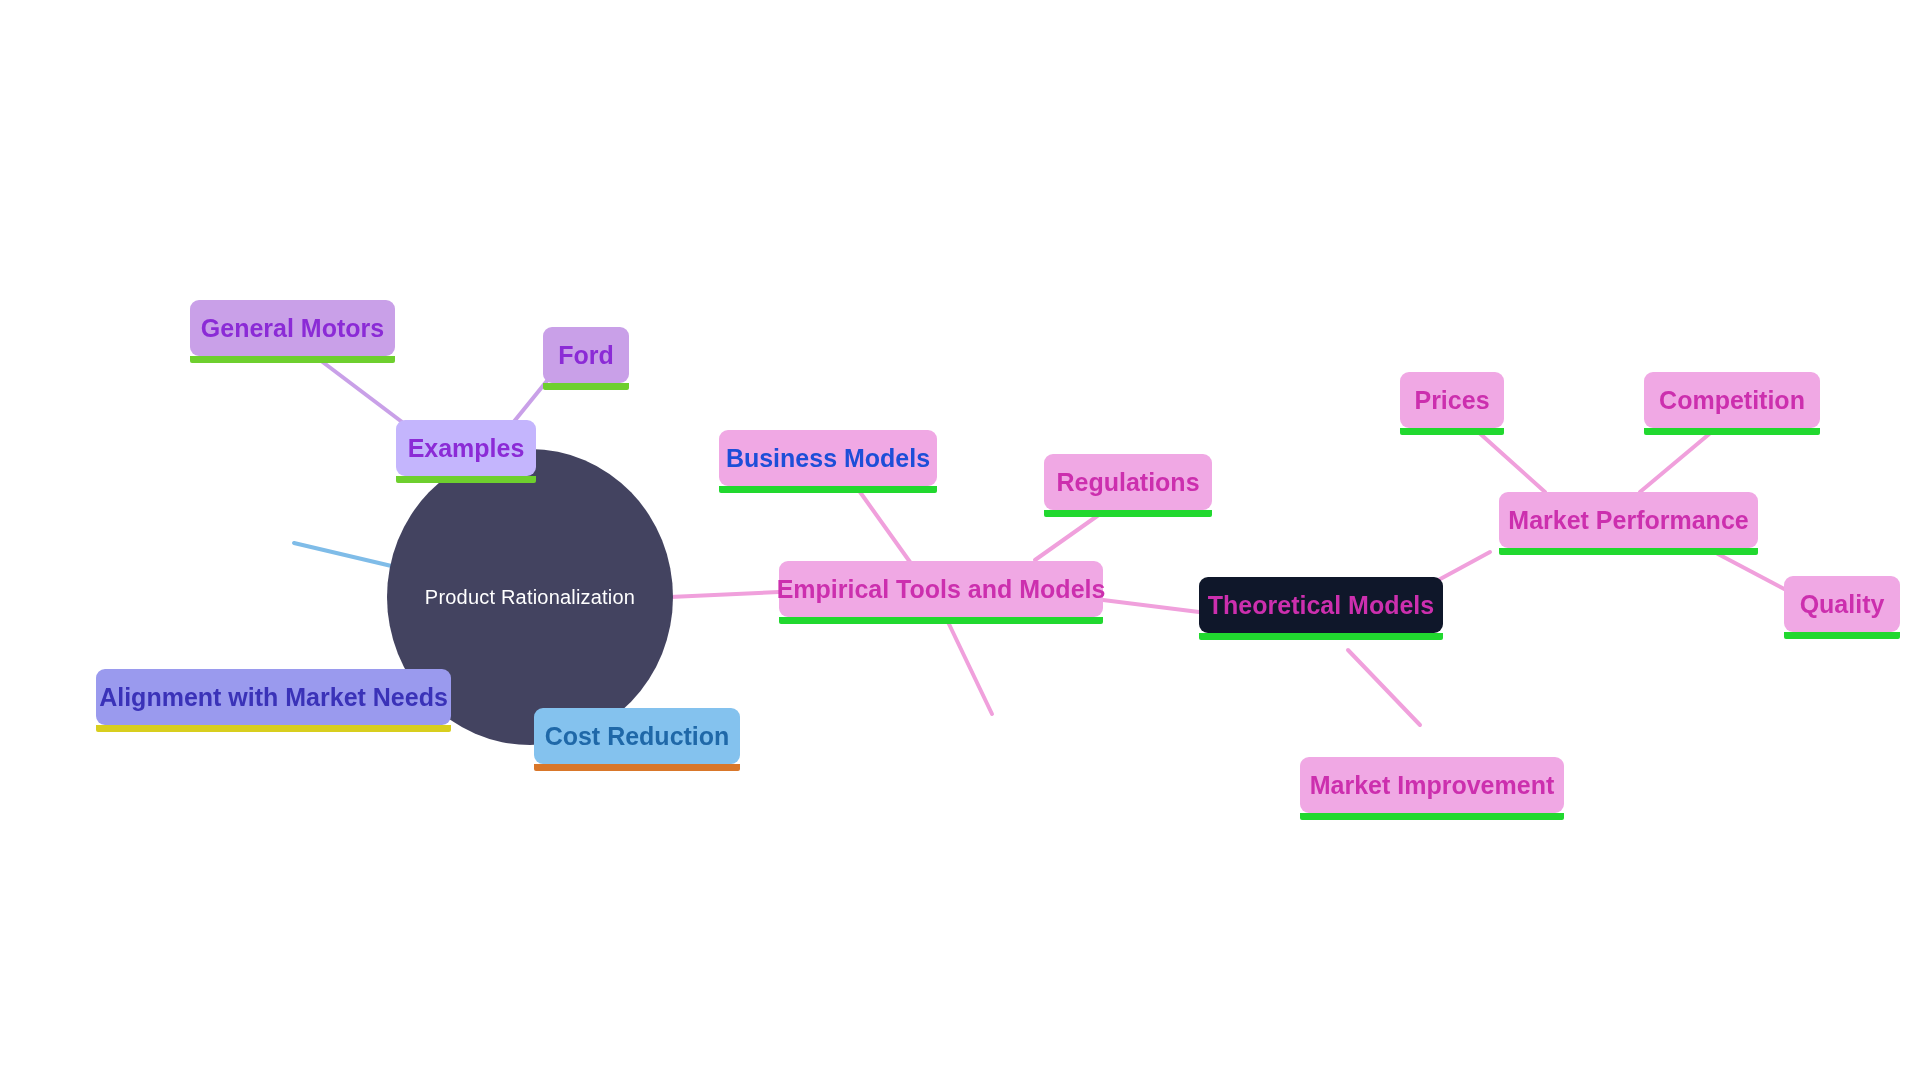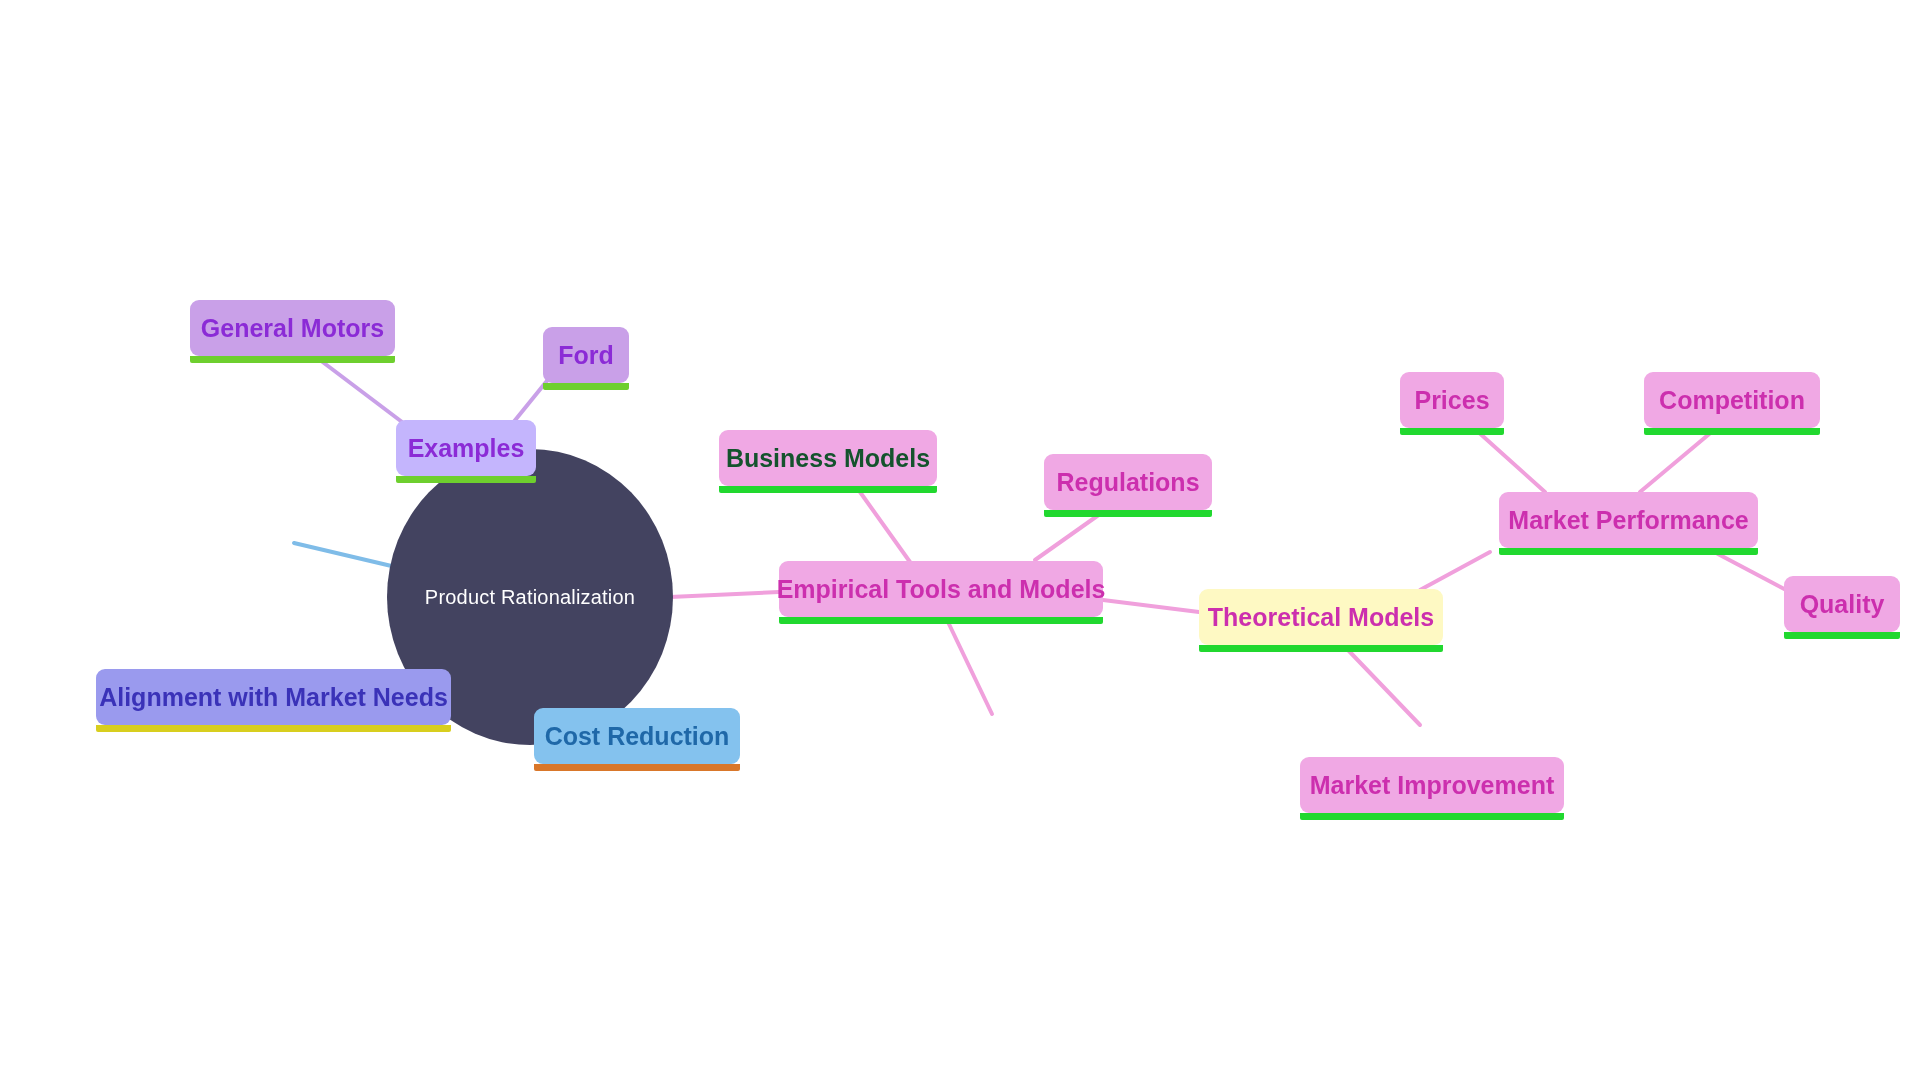--- a/index.html
+++ b/index.html
@@ -127,28 +127,28 @@
       </div>
       <div class="node" style="left: 543px; top: 288px; width: 86px; height: 56px; background: rgb(201, 160, 232); margin-top: 39px;">
         <span class="node-label" style="color: rgb(139, 43, 214);">Ford</span>
         <div class="node-underline" style="background: rgb(110, 207, 46);"></div>
       </div>
       <div class="node" style="left: 779px; top: 561px; width: 324px; height: 56px; background: rgb(240, 168, 228);">
         <span class="node-label" style="color: rgb(204, 47, 174);">Empirical Tools and Models</span>
         <div class="node-underline" style="background: rgb(33, 216, 47);"></div>
       </div>
       <div class="node" style="left: 719px; top: 430px; width: 218px; height: 56px; background: rgb(240, 168, 228);">
-        <span class="node-label" style="color: #14532d;">Business Models</span>
+        <span class="node-label" style="color: #1d4ed8;">Business Models</span>
         <div class="node-underline" style="background: rgb(33, 216, 47);"></div>
       </div>
       <div class="node" style="left: 1044px; top: 454px; width: 168px; height: 56px; background: rgb(240, 168, 228);">
         <span class="node-label" style="color: rgb(204, 47, 174);">Regulations</span>
         <div class="node-underline" style="background: rgb(33, 216, 47);"></div>
       </div>
-      <div class="node" style="left: 1199px; top: 589px; width: 244px; height: 56px; background: #fef9c3;">
+      <div class="node" style="left: 1199px; top: 577px; width: 244px; height: 56px; background: #0f172a;">
         <span class="node-label" style="color: rgb(204, 47, 174);">Theoretical Models</span>
         <div class="node-underline" style="background: rgb(33, 216, 47);"></div>
       </div>
       <div class="node" style="left: 1300px; top: 725px; width: 264px; height: 56px; background: rgb(240, 168, 228); margin-top: 32px;">
         <span class="node-label" style="color: rgb(204, 47, 174);">Market Improvement</span>
         <div class="node-underline" style="background: rgb(33, 216, 47);"></div>
       </div>
       <div class="node" style="left: 1463px; top: 492px; width: 259px; height: 56px; background: rgb(240, 168, 228); margin-left: 36px;">
         <span class="node-label" style="color: rgb(204, 47, 174);">Market Performance</span>
         <div class="node-underline" style="background: rgb(33, 216, 47);"></div>

